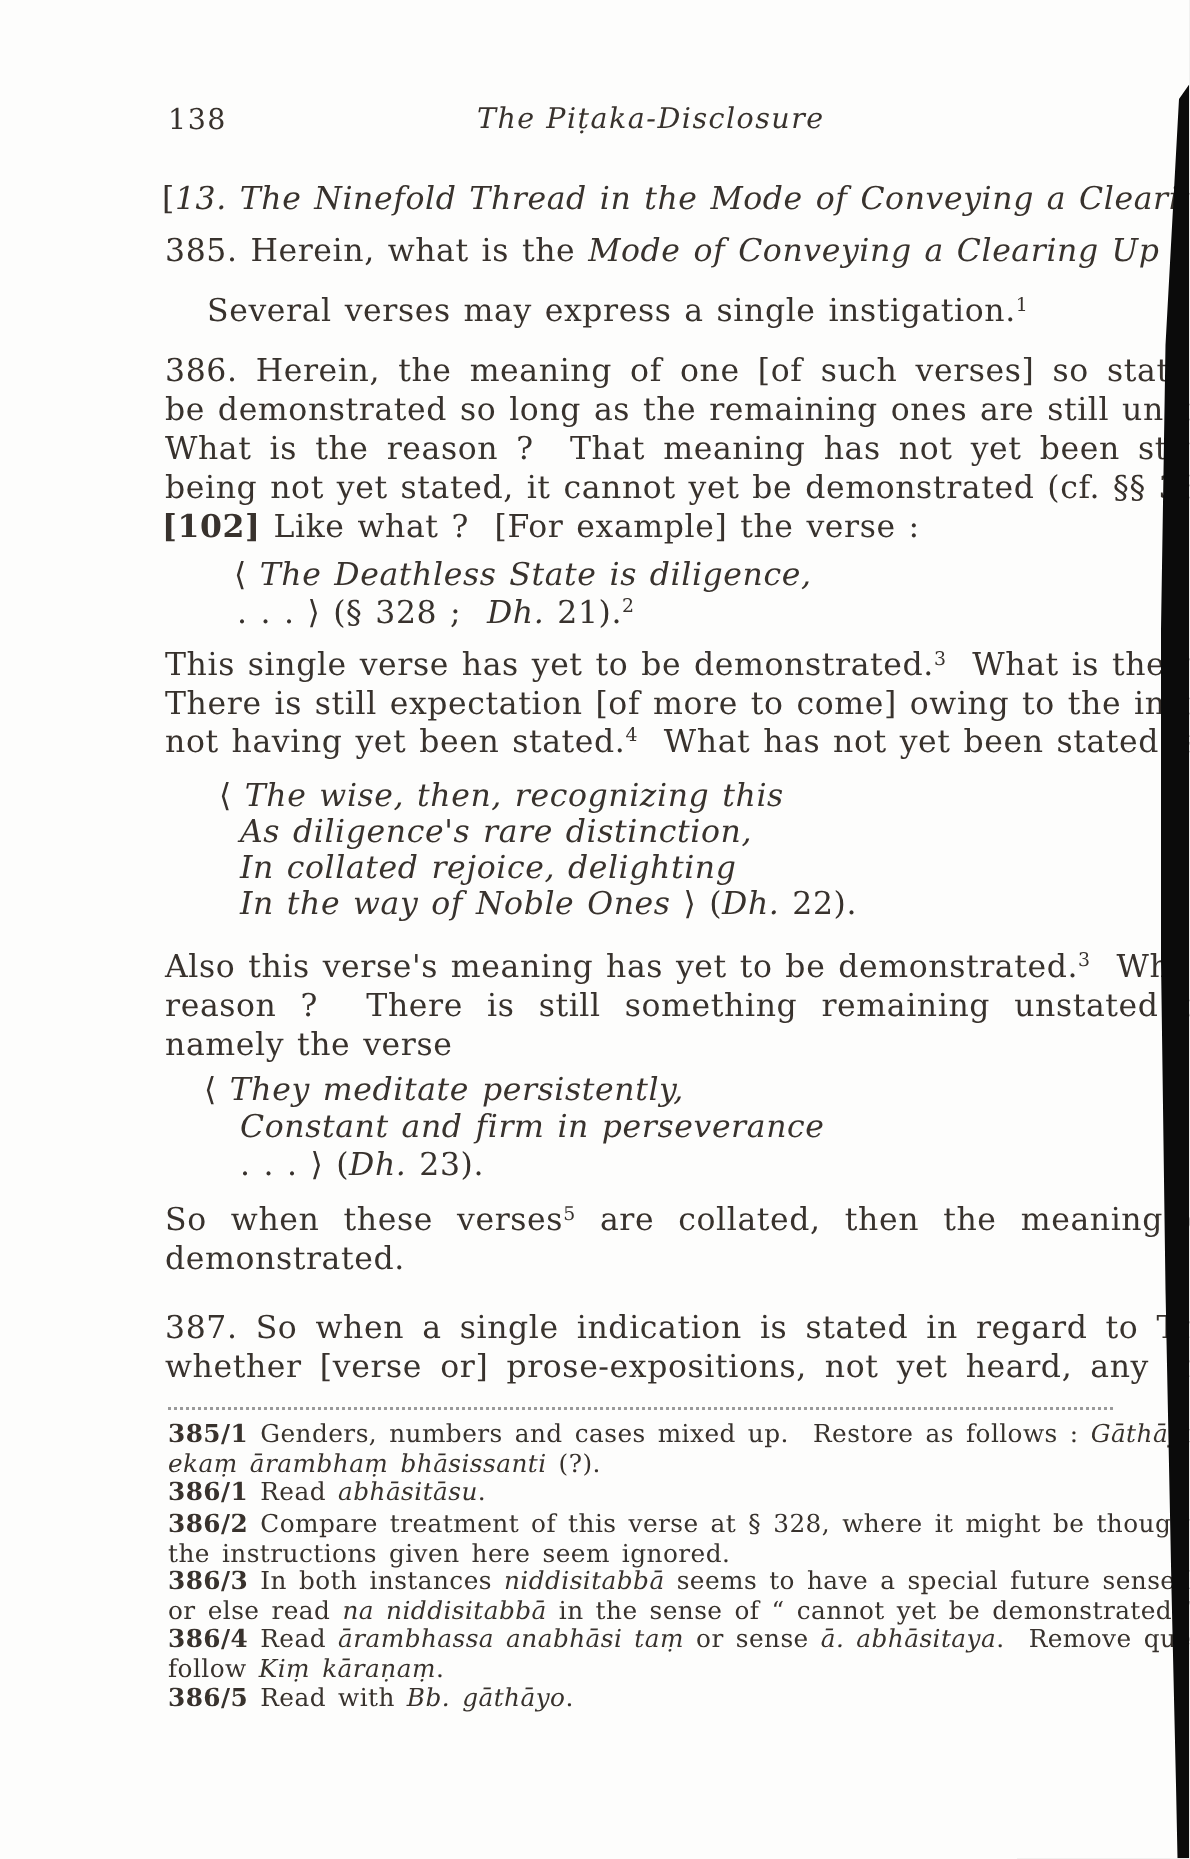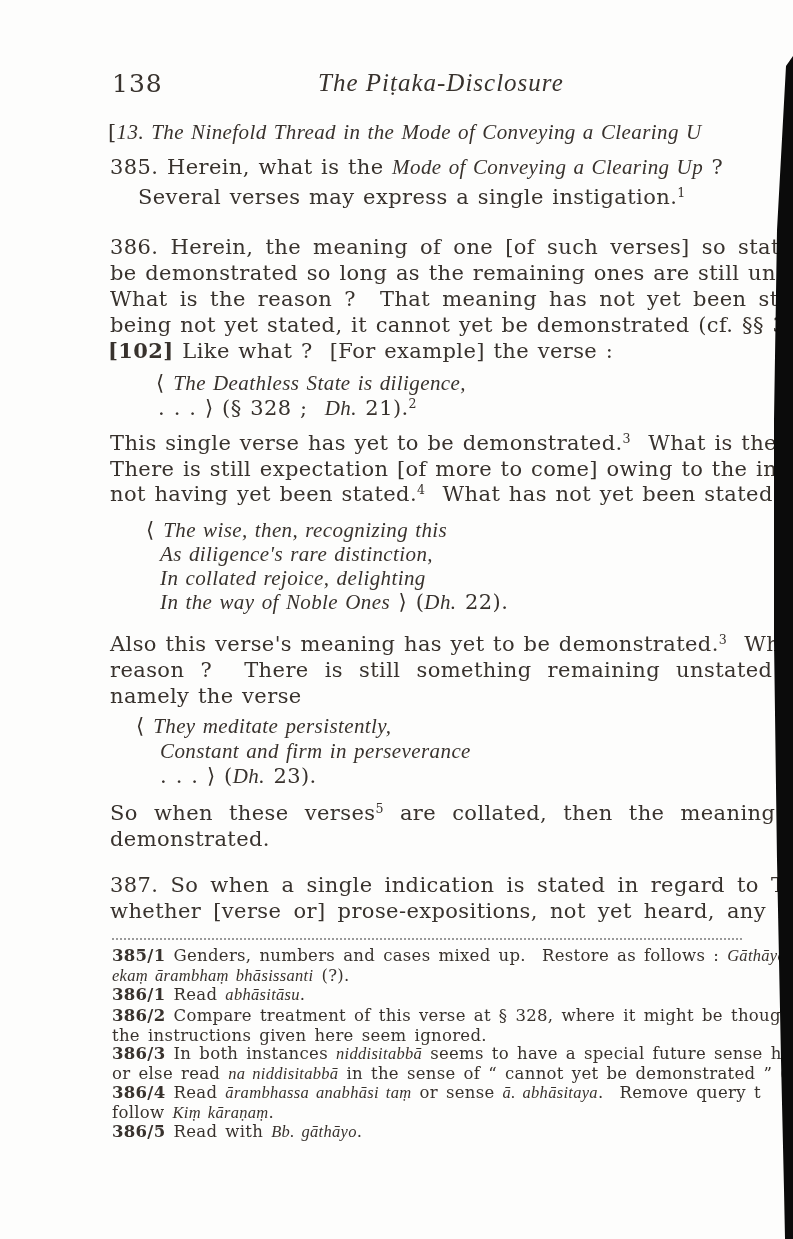--- a/index.html
+++ b/index.html
@@ -16,26 +16,26 @@
     background:var(--paper);
     overflow:hidden;
     font-family:"DejaVu Serif","Liberation Serif",serif;
     color:var(--ink);
   }
   .line{
     position:absolute;
     white-space:pre;
     line-height:1;
   }
-  .hdr{font-size:25px;letter-spacing:1px;}
+  .hdr{font-size:19px;letter-spacing:1px;}
   .body{font-size:21px;letter-spacing:0.4px;word-spacing:1.5px;}
   .ws1{word-spacing:5px;}
   .ws2{word-spacing:9px;}
   .fn{font-size:16.5px;letter-spacing:0.3px;word-spacing:2.5px;}
-  .i{font-style:italic;font-family:Liberation Serif, serif;}
+  .i{font-style:italic;}
   .b{font-weight:bold;}
   sup{font-size:60%;line-height:0;vertical-align:baseline;position:relative;top:-0.55em;}
   .fnrule{
     position:absolute;
     border-top:2px dotted var(--rule);
     height:0;
   }
   .gutter{
     position:absolute;
     top:0;right:0;
@@ -49,21 +49,21 @@
 
 <div class="page">
   <div class="line hdr" style="top:71px;left:112px;">138</div>
   <div class="line hdr i" style="top:70px;left:318px;">The Piṭaka-Disclosure</div>
 
   <div class="fnrule" style="top: 938px; left: 112px; width: 630px;"></div>
 
   <div>
       <div class="line body" style="top: 122px; left: 108px;"><span>[</span><span class="i">13. The Ninefold Thread in the Mode of Conveying a Clearing U</span></div>
       <div class="line body" style="top: 157px; left: 110px;"><span>385. Herein, what is the </span><span class="i">Mode of Conveying a Clearing Up</span><span> ?</span></div>
-      <div class="line body" style="top: 187px; left: 138px;"><span>Several verses may express a single instigation.</span><sup>1</sup></div>
+      <div class="line body" style="top: 197px; left: 138px;"><span>Several verses may express a single instigation.</span><sup>1</sup></div>
       <div class="line body ws1" style="top: 237px; left: 110px;"><span>386. Herein, the meaning of one [of such verses] so stated cann</span></div>
       <div class="line body" style="top: 263px; left: 110px;"><span>be demonstrated so long as the remaining ones are still unstate</span></div>
       <div class="line body ws1" style="top: 289px; left: 110px;"><span>What is the reason ?  That meaning has not yet been stated ;</span></div>
       <div class="line body" style="top: 315px; left: 110px;"><span>being not yet stated, it cannot yet be demonstrated (cf. §§ 331</span></div>
       <div class="line body" style="top: 340px; left: 108px;"><span class="b">[102]</span><span> Like what ?  [For example] the verse :</span></div>
       <div class="line body" style="top: 373px; left: 156px;"><span>⟨ </span><span class="i">The Deathless State is diligence,</span></div>
       <div class="line body" style="top: 398px; left: 158px;"><span>. . . ⟩ (§ 328 ;  </span><span class="i">Dh.</span><span> 21).</span><sup>2</sup></div>
       <div class="line body" style="top: 433px; left: 110px;"><span>This single verse has yet to be demonstrated.</span><sup>3</sup><span>  What is the reaso</span></div>
       <div class="line body" style="top: 459px; left: 110px;"><span>There is still expectation [of more to come] owing to the instigati</span></div>
       <div class="line body" style="top: 484px; left: 110px;"><span>not having yet been stated.</span><sup>4</sup><span>  What has not yet been stated is th</span></div>

